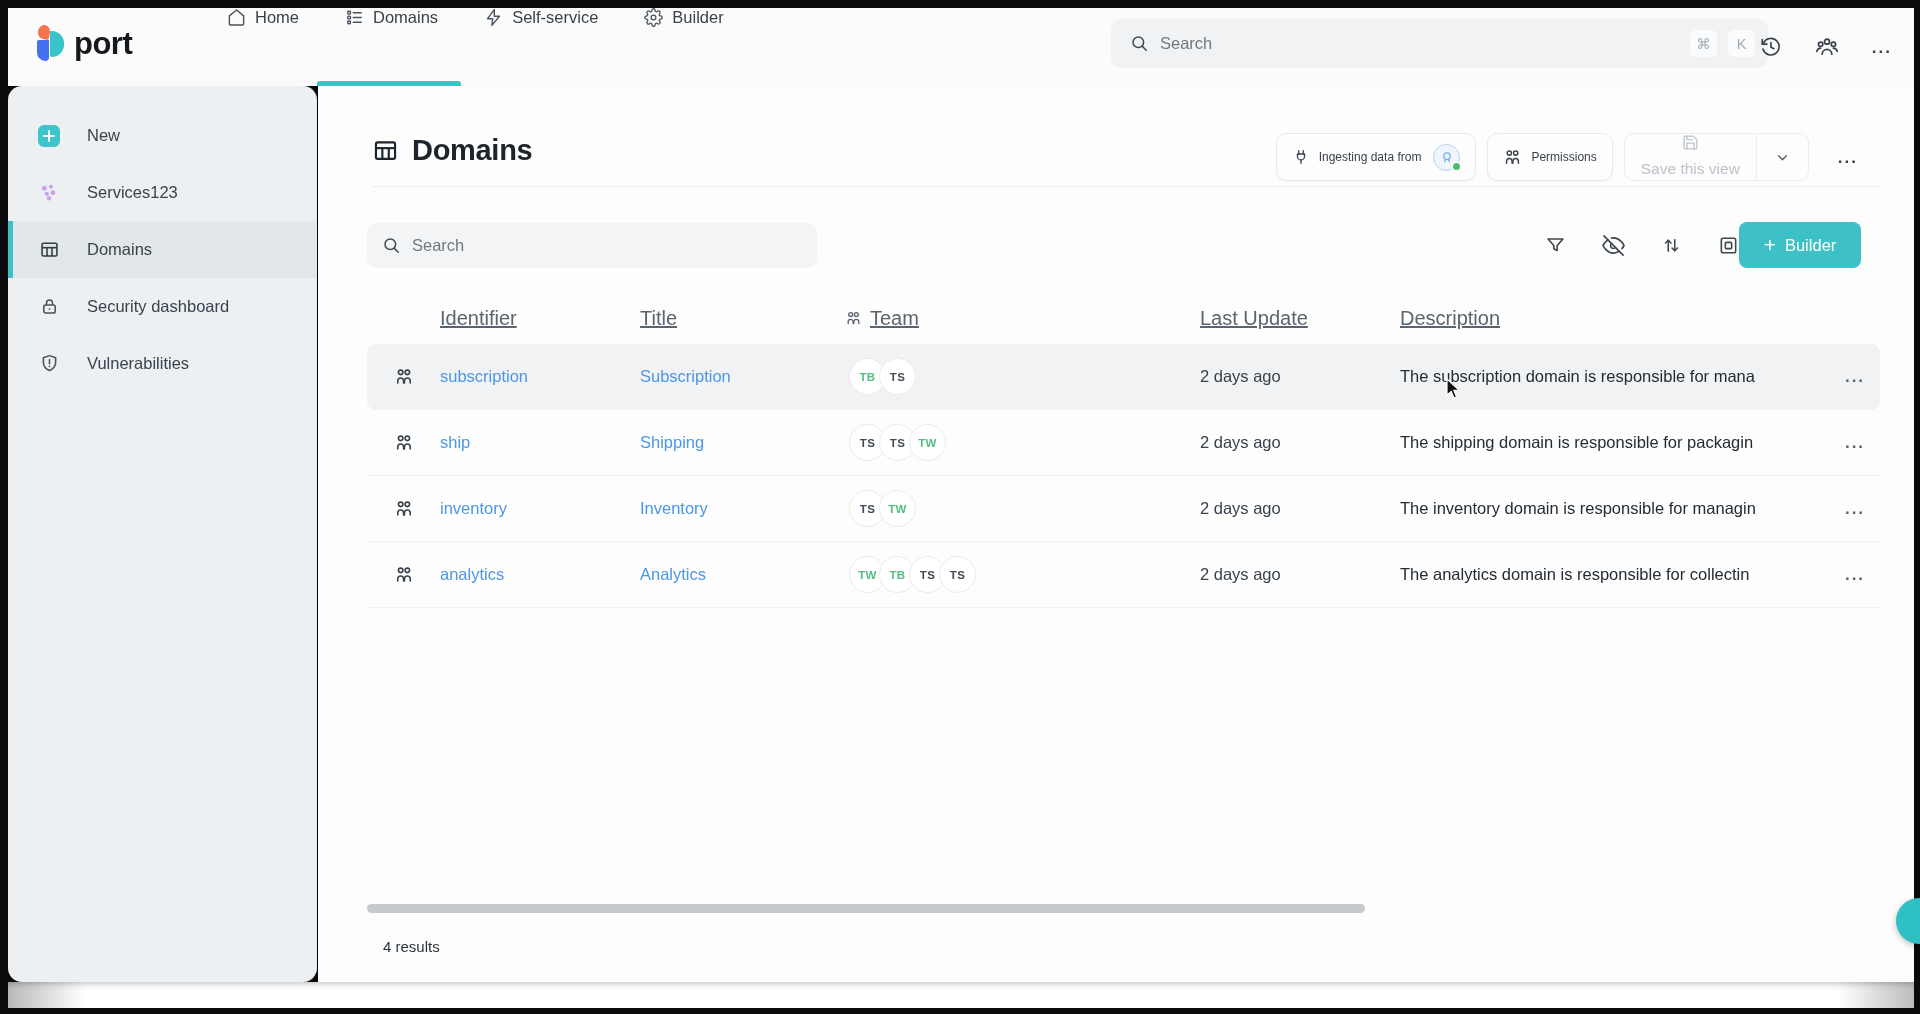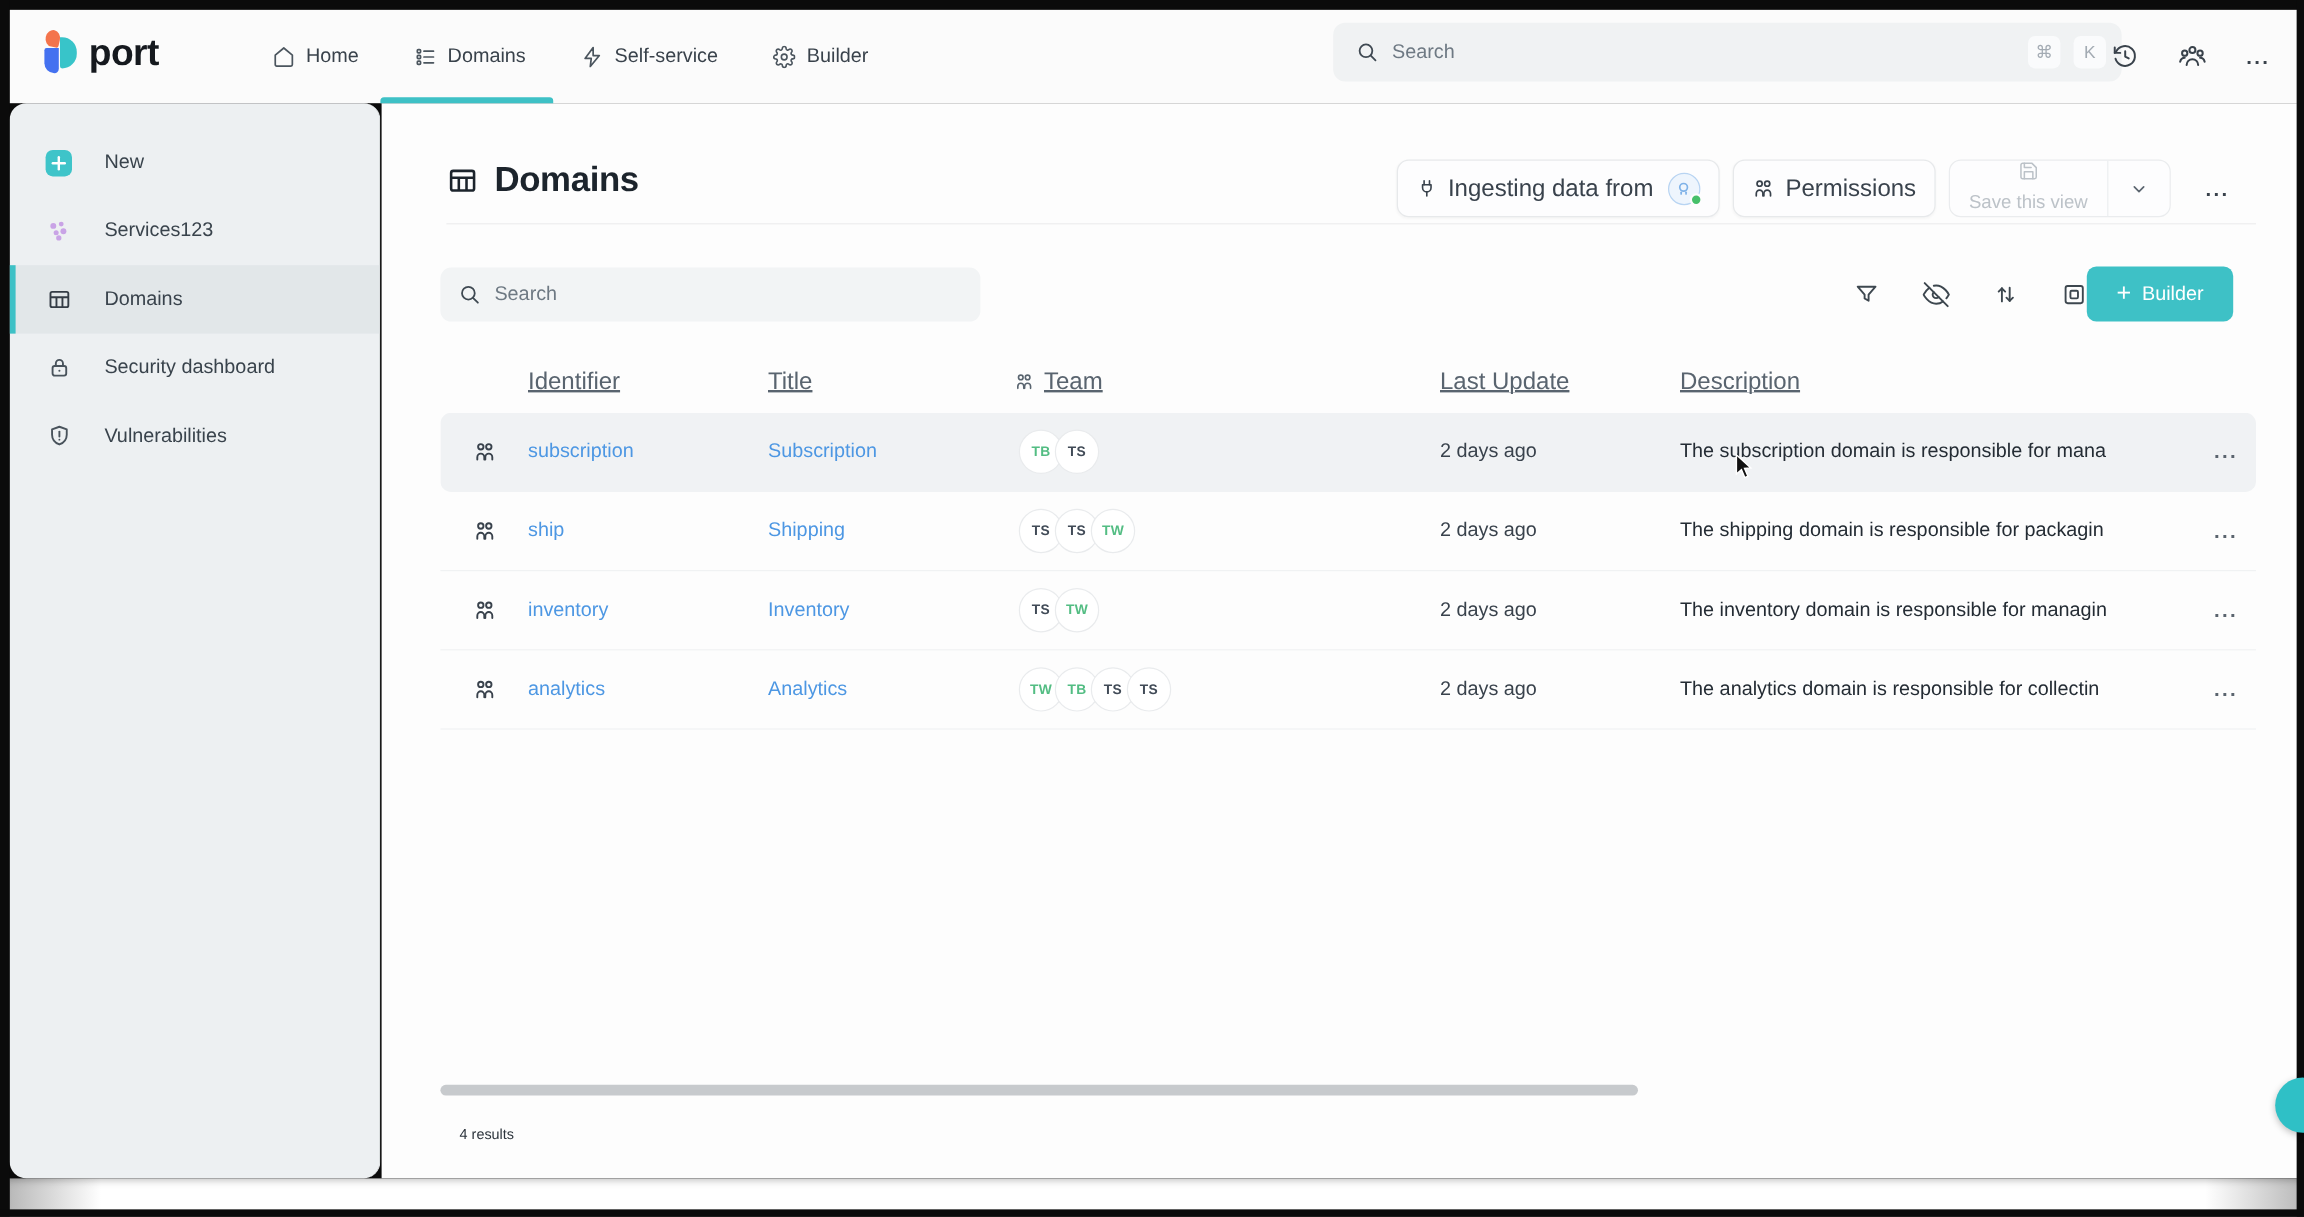--- a/index.html
+++ b/index.html
@@ -24,21 +24,21 @@
   
   .topbar { position:absolute; left:8px; top:8px; width:1906px; height:78px; background:#fbfbfb; z-index:5; }
   .logo { position:absolute; left:29px; top:17px; display:flex; align-items:center; gap:9px; }
   .logo-mark { position:relative; width:28px; height:37px; }
   .logo-orange { position:absolute; left:1px; top:0; width:12px; height:14px; background:#f4744c; border-radius:50% 50% 2px 50%; transform:rotate(12deg); }
   .logo-blue { position:absolute; left:0; top:15px; width:12px; height:21px; background:#4471f0; border-radius:2px 0 4px 9px; }
   .logo-teal { position:absolute; left:13px; top:6px; width:14px; height:26px; background:#38c4c9; border-radius:0 14px 14px 2px; }
   .logo-text { font-size:31px; font-weight:700; color:#15191e; letter-spacing:-0.5px; }
 
   .nav { position:absolute; left:219px; top:0; height:78px; display:flex; align-items:center; gap:46px; }
-  .nav-item { display:flex; align-items:center; gap:9px; font-size:16.5px; color:#39424b; height:78px; }
+  .nav-item { display:flex; align-items:flex-start; gap:9px; font-size:16.5px; color:#39424b; height:78px; }
   .nav-item .ic { color:#4b555e; }
   .tab-underline { position:absolute; left:309px; top:73px; width:144px; height:5px; background:#3ec1c6; border-radius:3px 3px 0 0; z-index:6; }
 
   .top-search { position:absolute; left:1103px; top:11px; width:657px; height:49px; background:#f0f2f3; border-radius:10px; display:flex; align-items:center; padding:0 13px 0 19px; gap:11px; }
   .top-search input { flex:1; border:0; outline:0; background:transparent; font-family:"Liberation Sans",sans-serif; font-size:16.5px; color:#39424b; }
   .top-search input::placeholder { color:#6e7983; }
   .kbd { width:27px; height:27px; background:#fafbfc; border-radius:6px; display:flex; align-items:center; justify-content:center; font-size:14.5px; color:#a3abb3; }
   .topbar-icons { position:absolute; right:22px; top:0; height:78px; display:flex; align-items:center; gap:33px; color:#39424b; }
   .more-dots { font-size:17px; font-weight:700; letter-spacing:2px; color:#39424b; line-height:1; }
 
@@ -54,21 +54,21 @@
   .new-sq::after { left:9.7px; top:5px; width:2.6px; height:12px; }
 
   
   .main { position:absolute; left:318px; top:86px; width:1596px; height:896px; background:#fdfdfd; z-index:3; }
 
   .page-title { position:absolute; left:54px; top:48px; display:flex; align-items:center; gap:13px; color:#1c242c; }
   .page-title h1 { font-size:29px; font-weight:700; letter-spacing:-0.3px; }
   .header-divider { position:absolute; left:54px; top:100px; width:1508px; height:1px; background:#ededee; }
 
   .header-actions { position:absolute; right:52px; top:47px; height:48px; display:flex; align-items:center; gap:11px; }
-  .hbtn { height:48px; border:1px solid #e7e9eb; border-radius:10px; background:#fdfdfe; display:flex; align-items:center; gap:9px; padding:0 15px; font-size:20px; color:#39424c; box-shadow:0 1px 2px rgba(20,30,40,.03); }
+  .hbtn { height:48px; border:1px solid #e7e9eb; border-radius:10px; background:#fdfdfe; display:flex; align-items:center; gap:9px; padding:0 15px; font-size:12px; color:#39424c; box-shadow:0 1px 2px rgba(20,30,40,.03); }
   .int-badge { position:relative; width:27px; height:27px; margin-left:3px; }
   .int-badge .ring { width:27px; height:27px; border-radius:50%; background:#eef5fd; border:1.6px solid #b8d4f2; display:flex; align-items:center; justify-content:center; color:#7fb2e8; font-size:12px; font-weight:700; }
   .int-badge .dot { position:absolute; right:-2px; bottom:-1px; width:11px; height:11px; border-radius:50%; background:#46c06a; border:2px solid #fdfdfe; }
   .save-group { height:48px; border:1px solid #eaecee; border-radius:10px; background:#fdfdfe; display:flex; align-items:stretch; }
   .save-main { display:flex; align-items:center; gap:9px; padding:0 16px; color:#bcc2c8; font-size:15.5px;flex-direction:column; }
   .save-split { width:1px; background:#eceef0; }
   .save-caret { width:51px; display:flex; align-items:center; justify-content:center; color:#5d6771; }
   .header-more { margin-left:14px; padding:6px 4px; }
 
   .toolbar-search { position:absolute; left:49px; top:137px; width:450px; height:45px; background:#f2f4f5; border-radius:9px; display:flex; align-items:center; gap:11px; padding:0 15px; }
@@ -92,21 +92,21 @@
   .avatar { width:37px; height:37px; border-radius:50%; background:#fff; border:1.5px solid #e9ebed; display:flex; align-items:center; justify-content:center; font-size:11.5px; font-weight:700; letter-spacing:.3px; }
   .avatar + .avatar { margin-left:-7px; }
   .avatar.green { color:#53bd83; }
   .avatar.dark { color:#414b57; }
   .cell-update { color:#39424c; }
   .cell-desc { color:#242c34; white-space:nowrap; overflow:hidden; }
   .row-more { text-align:center; color:#5a646e; }
 
   
   .hscrollbar { position:absolute; left:49px; top:818px; width:998px; height:9px; background:#c7cacd; border-radius:5px; }
-  .results { position:absolute; left:65px; top:852px; font-size:12px; color:#2b333b; }
+  .results { position:absolute; left:65px; top:852px; font-size:15px; color:#2b333b; }
 
   
   .bottom-band { position:absolute; left:8px; top:982px; width:1906px; height:26px; z-index:50;
     background:linear-gradient(to right,#b9b9b9 0%, #ffffff 4%, #ffffff 96%, #bdbdbd 100%);
     box-shadow: inset 0 7px 7px -6px rgba(0,0,0,.30); }
   .fab { position:absolute; left:1896px; top:898px; width:46px; height:46px; border-radius:50%; background:#2fc0c6; box-shadow:0 2px 6px rgba(0,0,0,.25); z-index:70; }
   .cursor { position:absolute; left:1443px; top:378px; z-index:40; }
 </style>
 </head>
 <body>

